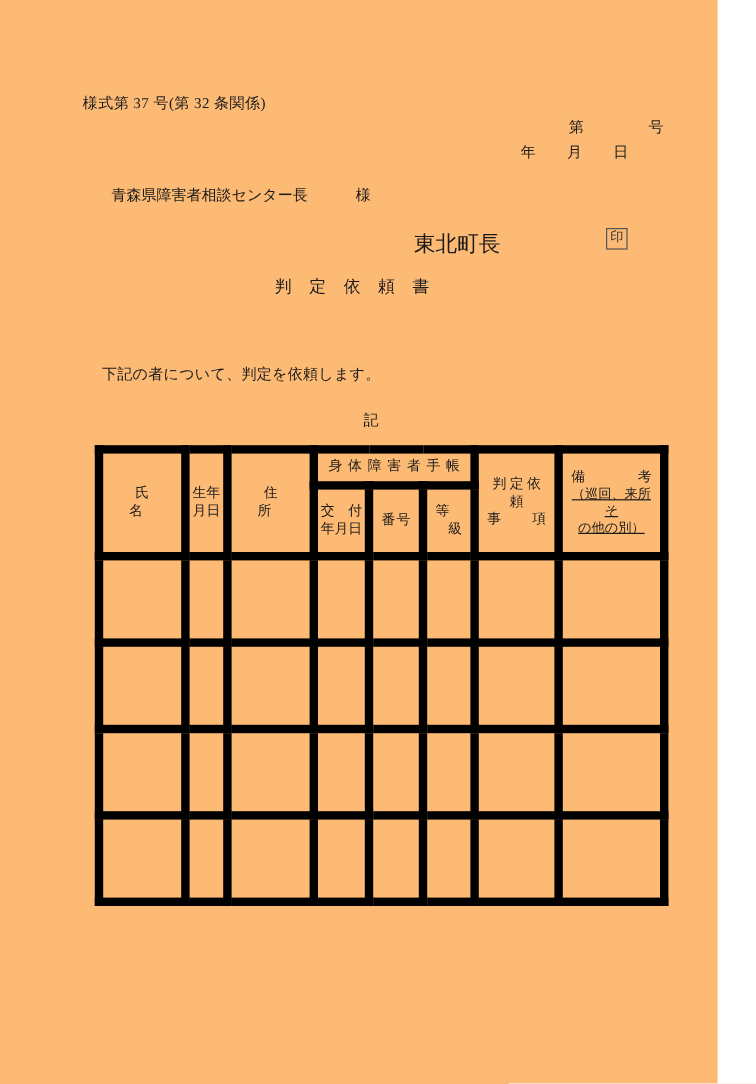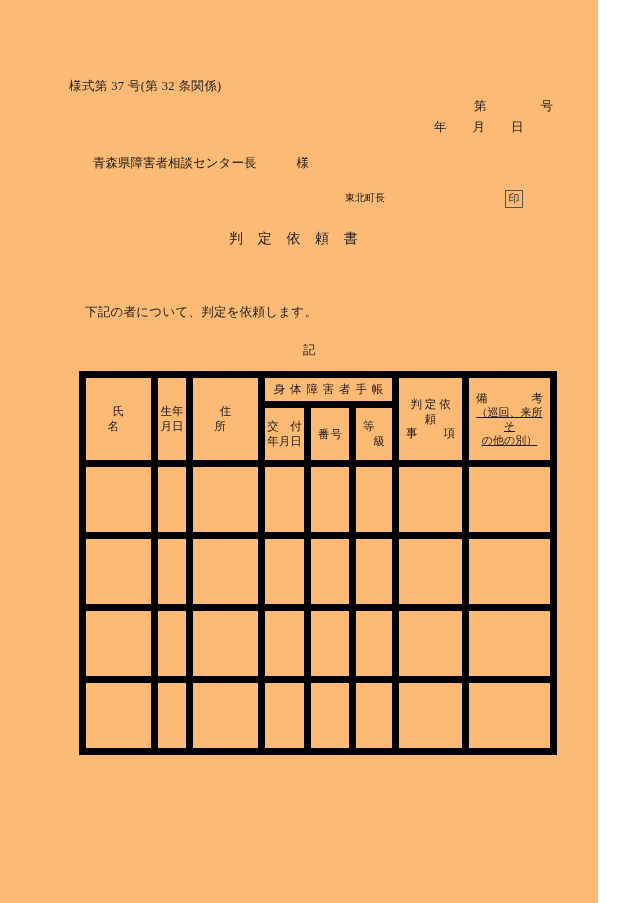--- a/index.html
+++ b/index.html
@@ -54,21 +54,21 @@
     position: absolute;
     left: 345px;
     top: 190px;
     width: 180px;
     height: 22px;
   }
   #sender-name {
     position: absolute;
     left: 0;
     top: 1px;
-    font-size: 10px;
+    font-size: 18px;
     white-space: pre;
   }
   #seal-box {
     position: absolute;
     left: 160px;
     top: 0px;
     width: 16px;
     height: 16px;
     border: 1px solid #555;
     font-size: 11px;

